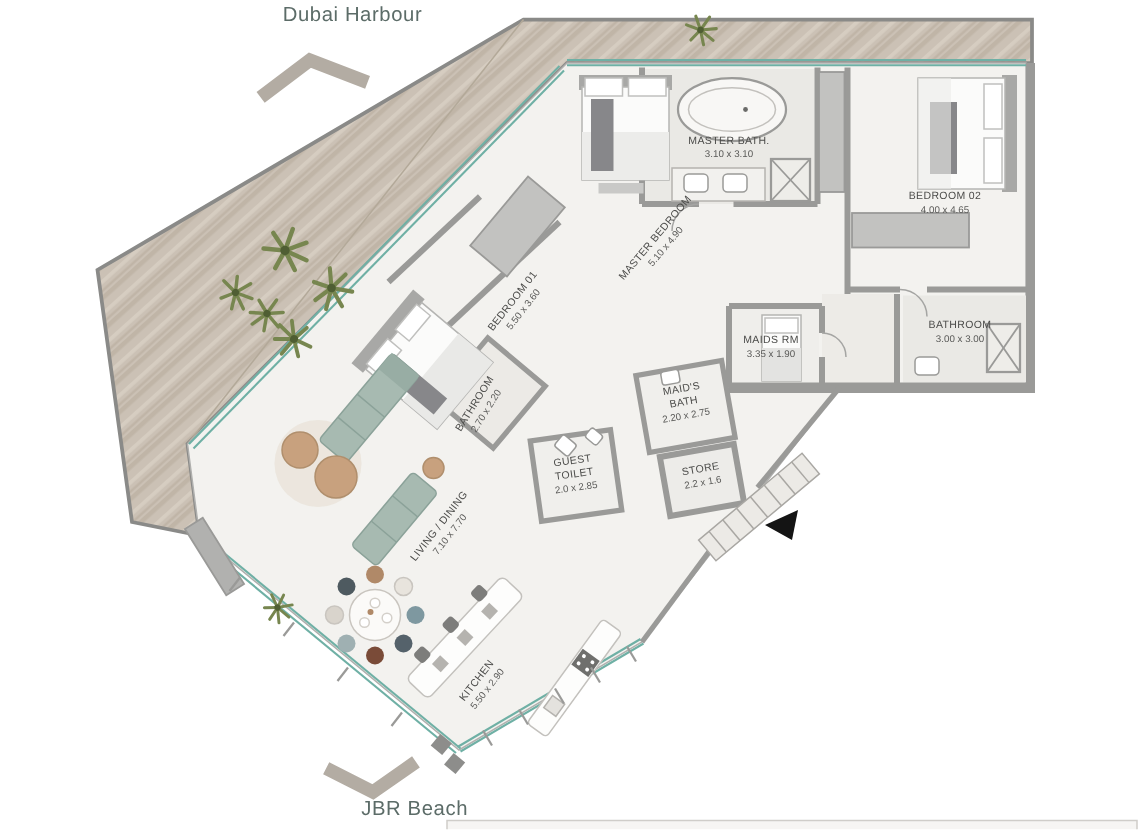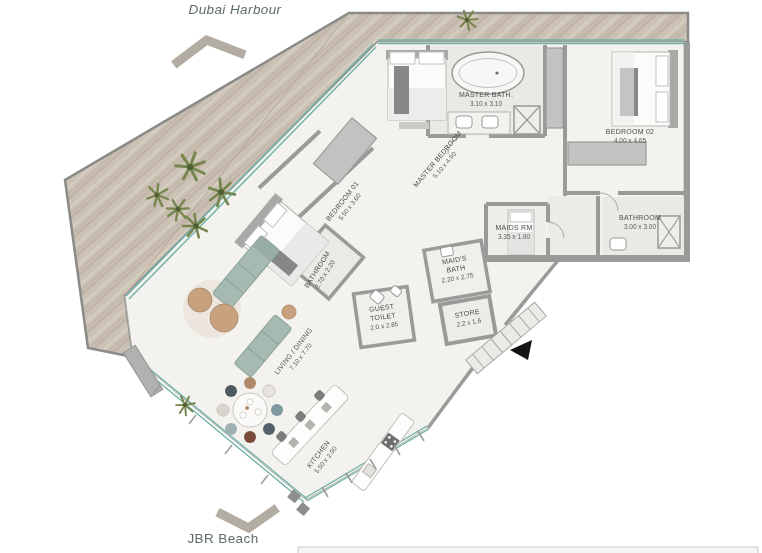--- a/index.html
+++ b/index.html
@@ -1,21 +1,21 @@
 <!DOCTYPE html>
 <html><head>
 <meta charset="utf-8">
 <style>
   html,body{margin:0;padding:0;background:#ffffff;}
   .stage{position:relative;width:762px;height:553px;background:#ffffff;overflow:hidden;
          font-family:"Liberation Sans",sans-serif;}
   .plan-svg{position:absolute;left:0;top:0;}
   .nav{position:absolute;color:#5c6c68;font-size:13.5px;letter-spacing:.4px;}
-  .nav.top{left:160px;top:2px;width:150px;text-align:center;font-style:italic;}
-  .nav.bottom{left:148px;top:531px;width:150px;text-align:center;}
+  .nav.top{left:160px;top:2px;width:150px;text-align:center;}
+  .nav.bottom{left:162px;top:531px;width:150px;text-align:right;}
   .room{position:absolute;text-align:center;color:#4c4c4a;line-height:1.3;
         transform:translate(-50%,-50%) rotate(var(--r,0deg));white-space:nowrap;}
   .room .nm{font-size:7px;letter-spacing:.25px;}
   .room .dm{font-size:6.5px;color:#5a5a58;margin-top:1px;}
   .room.wrap{white-space:normal;width:40px;}
 </style>
 </head>
 <body>
 
 <div class="stage">

